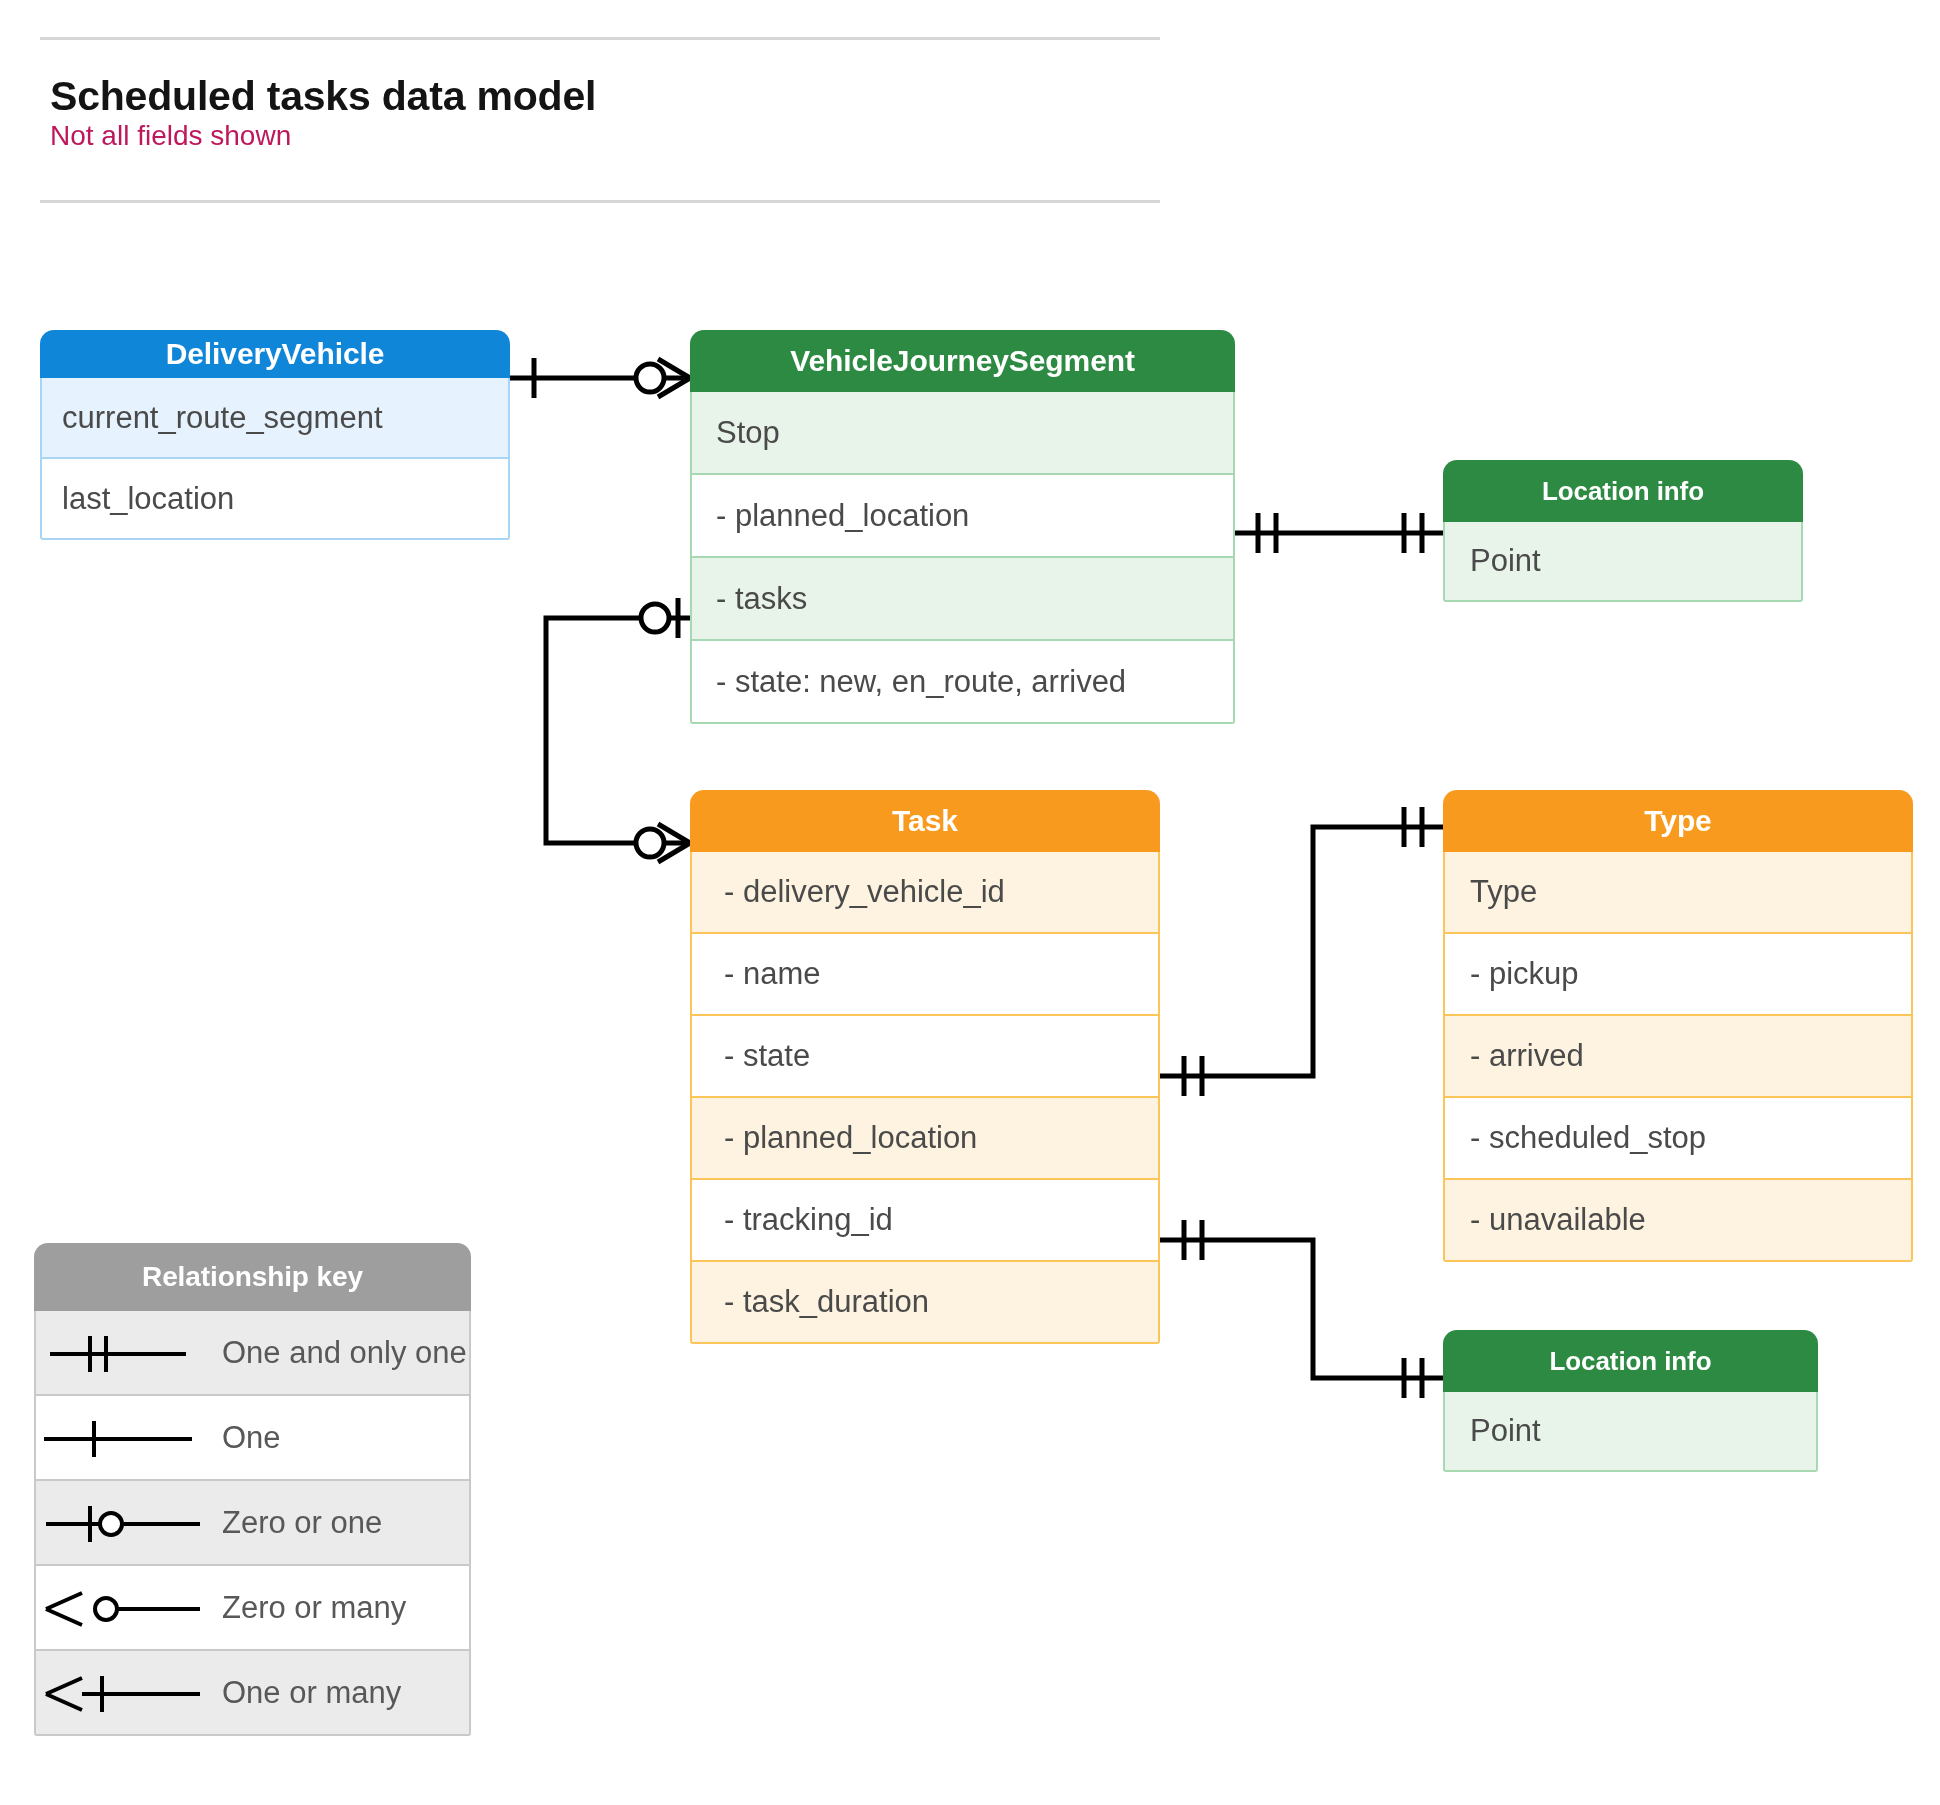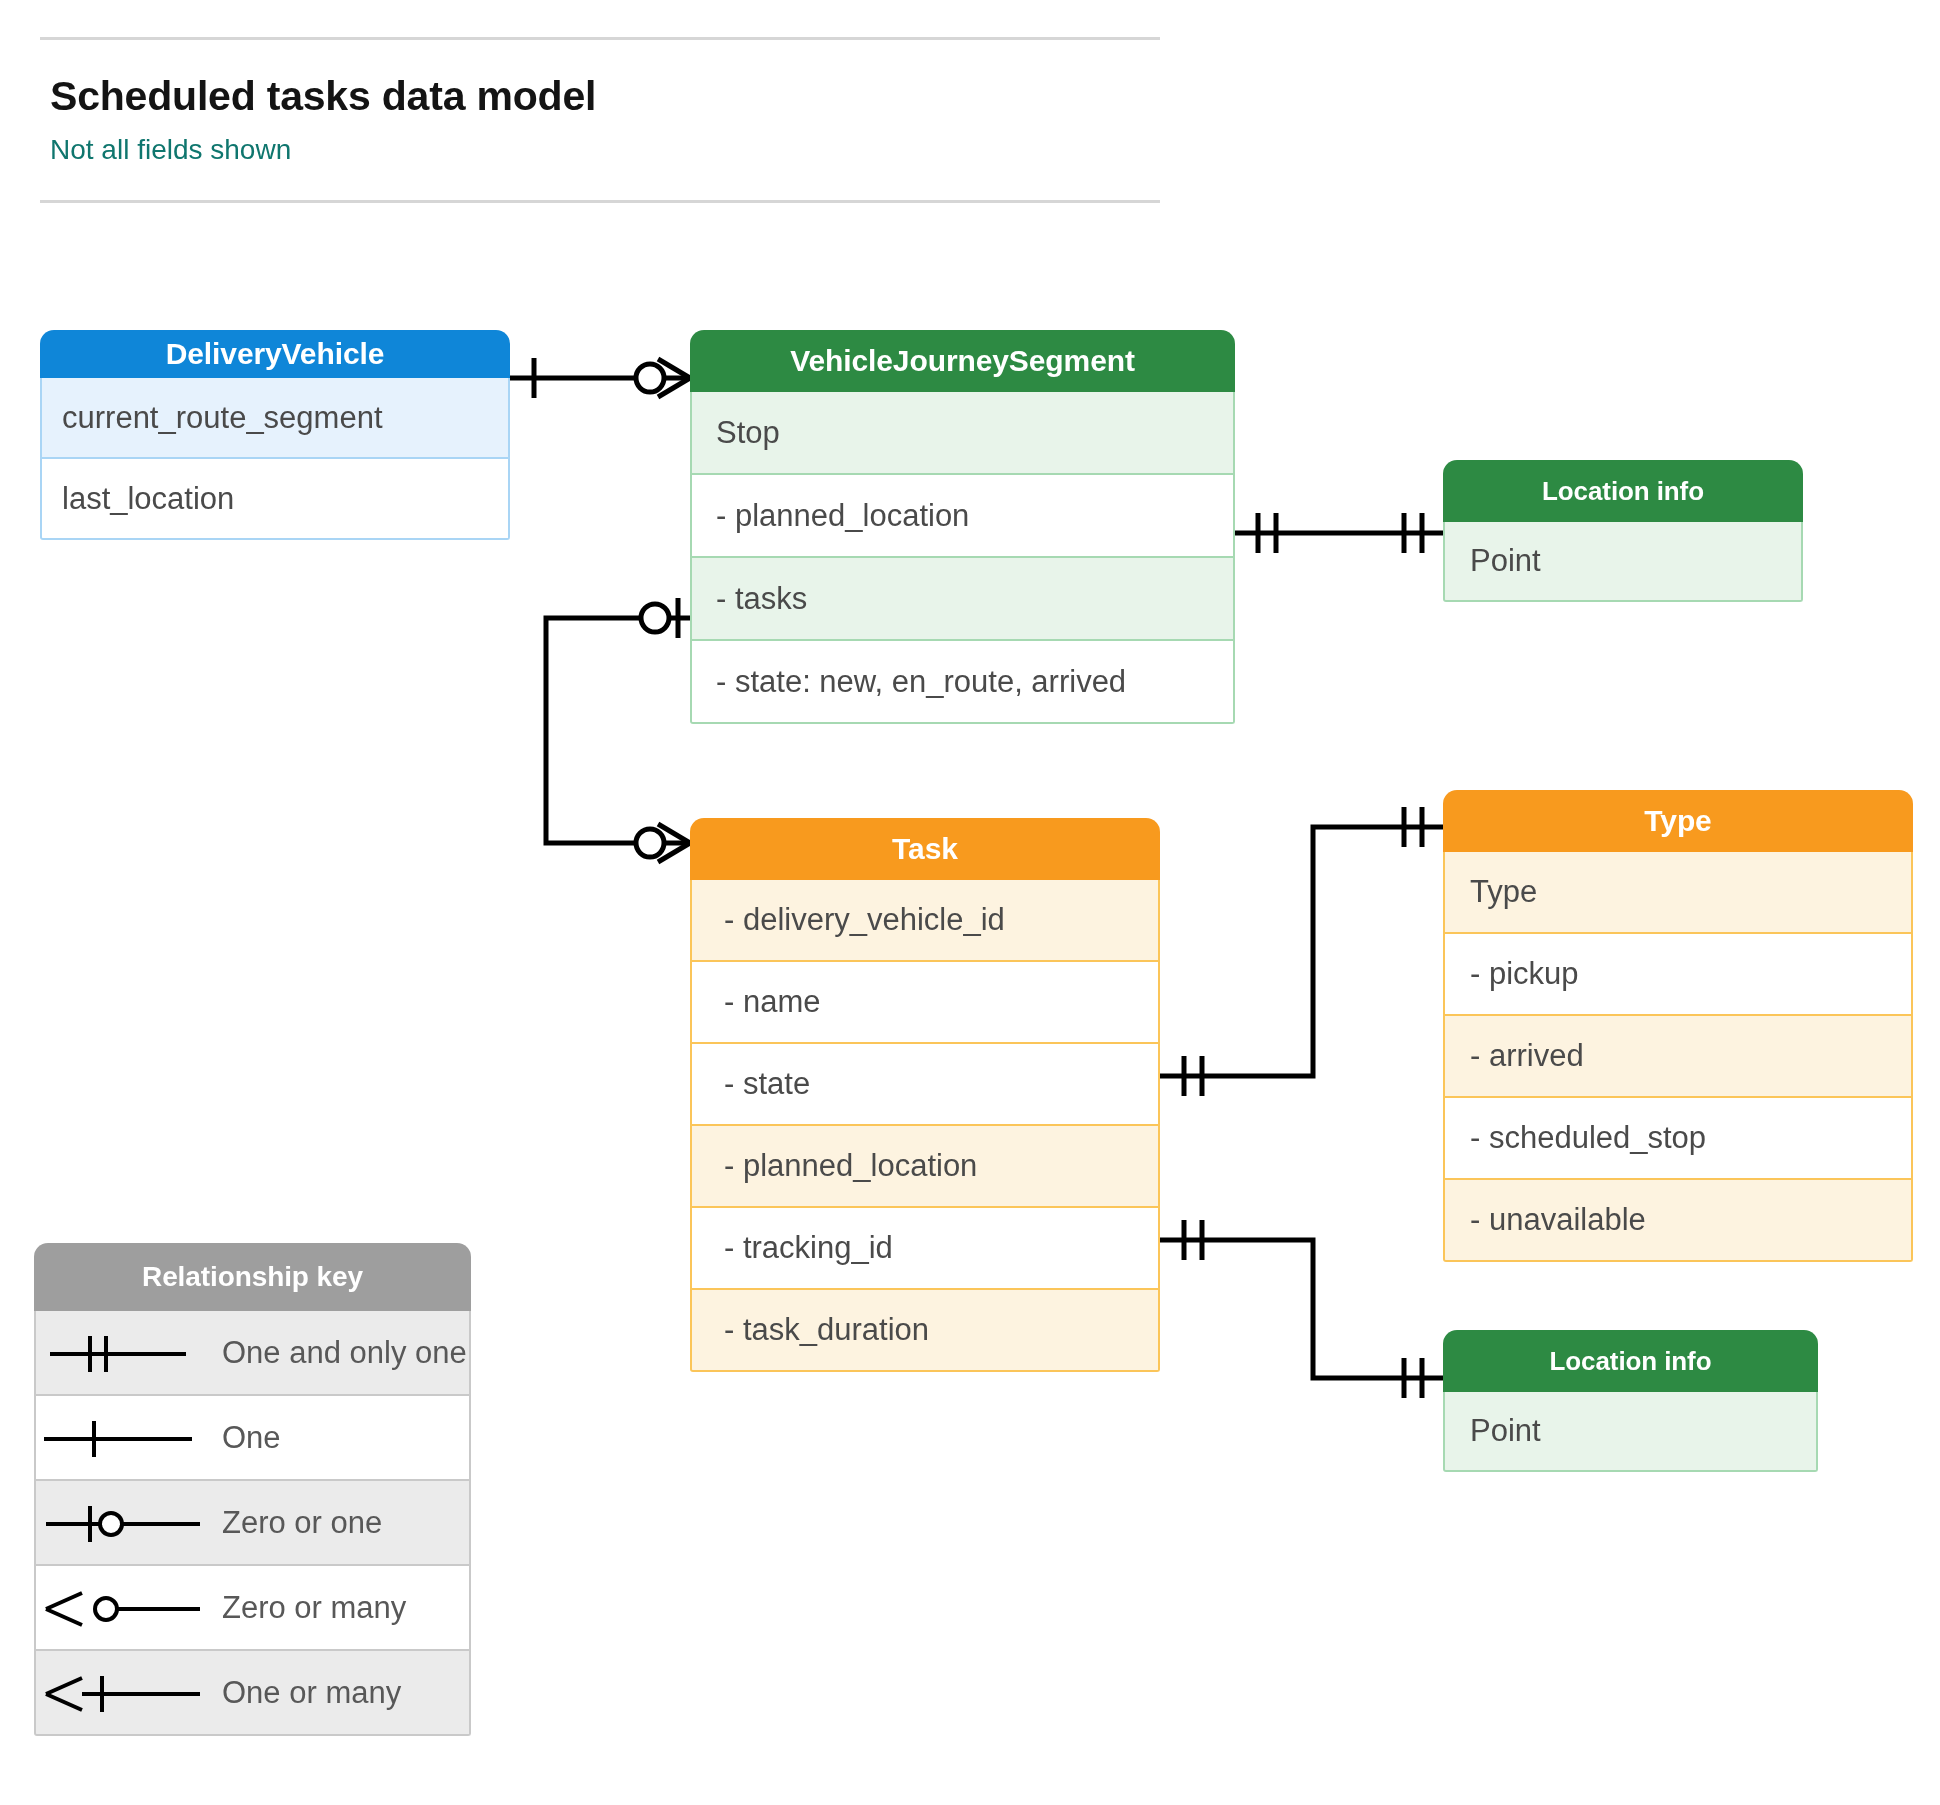--- a/index.html
+++ b/index.html
@@ -13,22 +13,22 @@
   
   .rule{position:absolute;left:40px;width:1120px;height:3px;background:#d6d6d6;}
   #rule-top{top:37px;}
   #rule-bottom{top:200px;}
   #page-title{
     position:absolute;left:50px;top:73px;
     font-size:41px;font-weight:700;color:#141414;letter-spacing:-0.2px;
     white-space:nowrap;
   }
   #page-subtitle{
-    position:absolute;left:50px;top:134px;
-    font-size:28px;font-weight:400;color:#0f766e;white-space:nowrap;
+    position:absolute;left:50px;top:120px;
+    font-size:28px;font-weight:400;color:#be185d;white-space:nowrap;
   }
 
   
   .entity{position:absolute;box-sizing:border-box;}
   .ehead{
     box-sizing:border-box;width:100%;
     display:flex;align-items:center;justify-content:center;
     color:#ffffff;font-weight:700;letter-spacing:-0.1px;
     border-radius:14px 14px 0 0;
     white-space:nowrap;
@@ -72,21 +72,21 @@
   #box-deliveryvehicle .erow{height:81px;font-size:31px;padding-left:20px;}
 
   #box-vehiclejourneysegment{left:690px;top:330px;width:545px;}
   #box-vehiclejourneysegment .ehead{height:62px;font-size:30px;}
   #box-vehiclejourneysegment .erow{height:83px;font-size:31px;padding-left:24px;}
 
   #box-locationinfo-top{left:1443px;top:460px;width:360px;}
   #box-locationinfo-top .ehead{height:62px;font-size:26px;}
   #box-locationinfo-top .erow{height:80px;font-size:31px;padding-left:25px;}
 
-  #box-task{left:690px;top:818px;width:470px;}
+  #box-task{left:690px;top:790px;width:470px;}
   #box-task .ehead{height:62px;font-size:30px;}
   #box-task .erow{height:82px;font-size:31px;padding-left:32px;}
 
   #box-type{left:1443px;top:790px;width:470px;}
   #box-type .ehead{height:62px;font-size:30px;}
   #box-type .erow{height:82px;font-size:31px;padding-left:25px;}
 
   #box-locationinfo-bottom{left:1443px;top:1330px;width:375px;}
   #box-locationinfo-bottom .ehead{height:62px;font-size:26px;}
   #box-locationinfo-bottom .erow{height:80px;font-size:31px;padding-left:25px;}

